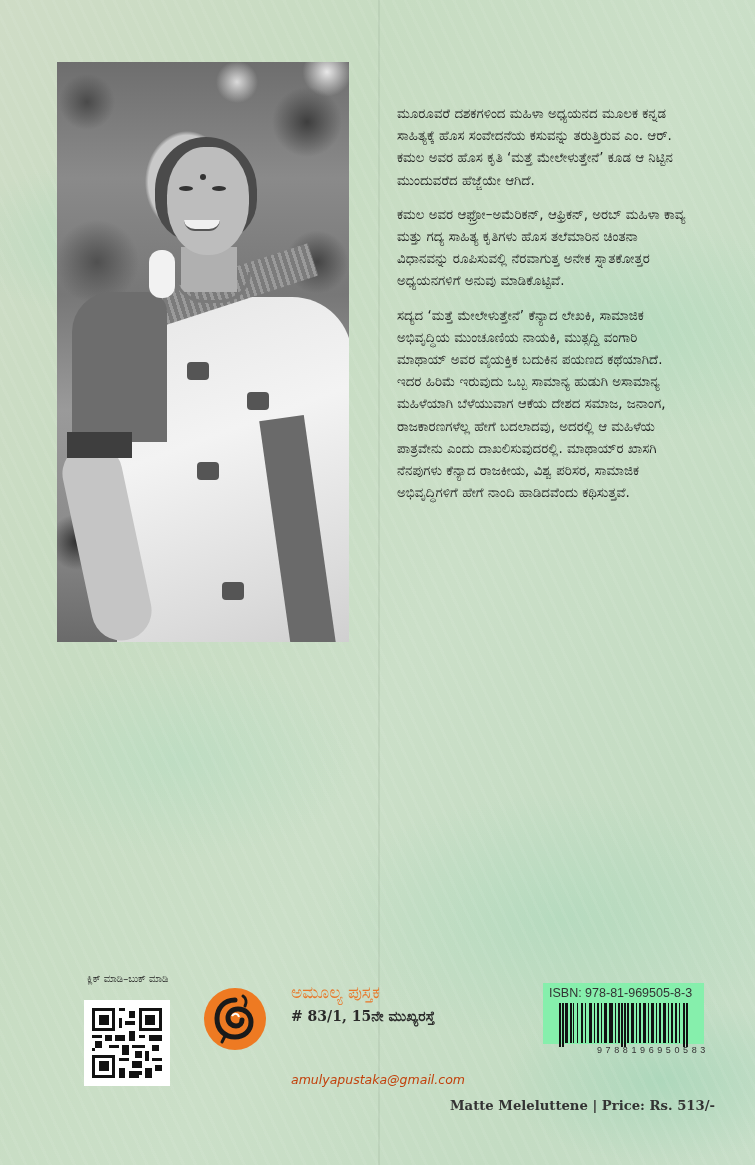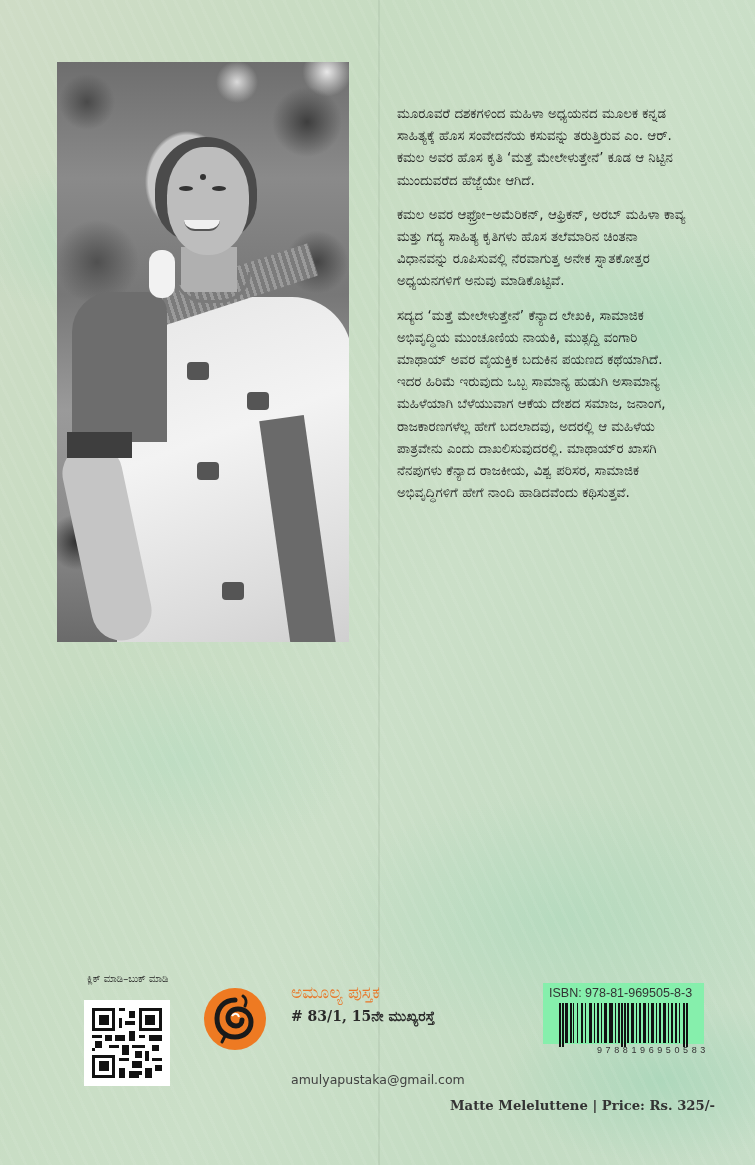--- a/index.html
+++ b/index.html
@@ -72,21 +72,21 @@
 
   
   .qr-label { position: absolute; left: 87px; top: 973px; font-size: 10px; color: #222; }
   .qr {
     position: absolute; left: 84px; top: 1000px; width: 86px; height: 86px; background: #fff;
   }
   .qr svg { position: absolute; left: 8px; top: 8px; }
   .logo { position: absolute; left: 202px; top: 986px; width: 66px; height: 66px; }
   .pub-name { position: absolute; left: 291px; top: 982px; font-size: 17px; font-weight: normal; color: #e8782a; }
   .pub-lines { position: absolute; left: 291px; top: 1006px; font-family: "DejaVu Serif", serif; font-size: 14px; font-weight: bold; color: #2a2a2a; line-height: 21px; }
-  .pub-email { position: absolute; left: 291px; top: 1072px; font-family: "DejaVu Sans", sans-serif; font-size: 12.5px; color: #404040; }
+  .pub-email { position: absolute; left: 291px; top: 1072px; font-family: "DejaVu Sans", sans-serif; font-size: 12.5px; color: #c2410c; font-style: italic; }
 
   .isbn-box { position: absolute; left: 543px; top: 983px; width: 161px; height: 61px; background: #86efac; }
   .isbn-text { position: absolute; left: 6px; top: 3px; font-family: "Liberation Sans", sans-serif; font-size: 12.5px; color: #333; }
   .barcode { position: absolute; left: 16px; top: 20px; }
   .barcode-digits { position: absolute; left: 6px; top: 62px; font-family: "Liberation Sans", sans-serif; font-size: 9px; color: #333; letter-spacing: 3.6px; padding-left: 48px; }
 
   .footer-title { position: absolute; left: 450px; top: 1098px; font-family: "DejaVu Serif", serif; font-weight: bold; font-size: 13.2px; color: #333; }
 </style>
 </head>
 <body>
@@ -218,13 +218,13 @@
         <rect x="112" y="0" width="2" height="40"></rect>
       <rect x="116" y="0" width="1.5" height="40"></rect>
         <rect x="120" y="0" width="1" height="40"></rect>
       <rect x="124" y="0" width="1.5" height="44"></rect>
         <rect x="127" y="0" width="1.5" height="44"></rect>
     </g>
   </svg>
   <div class="barcode-digits">9788196950583</div>
 </div>
 
-<div class="footer-title">Matte Meleluttene  |  Price: Rs. 325/-</div>
+<div class="footer-title">Matte Meleluttene  |  Price: Rs. 513/-</div>
 
 </body></html>

